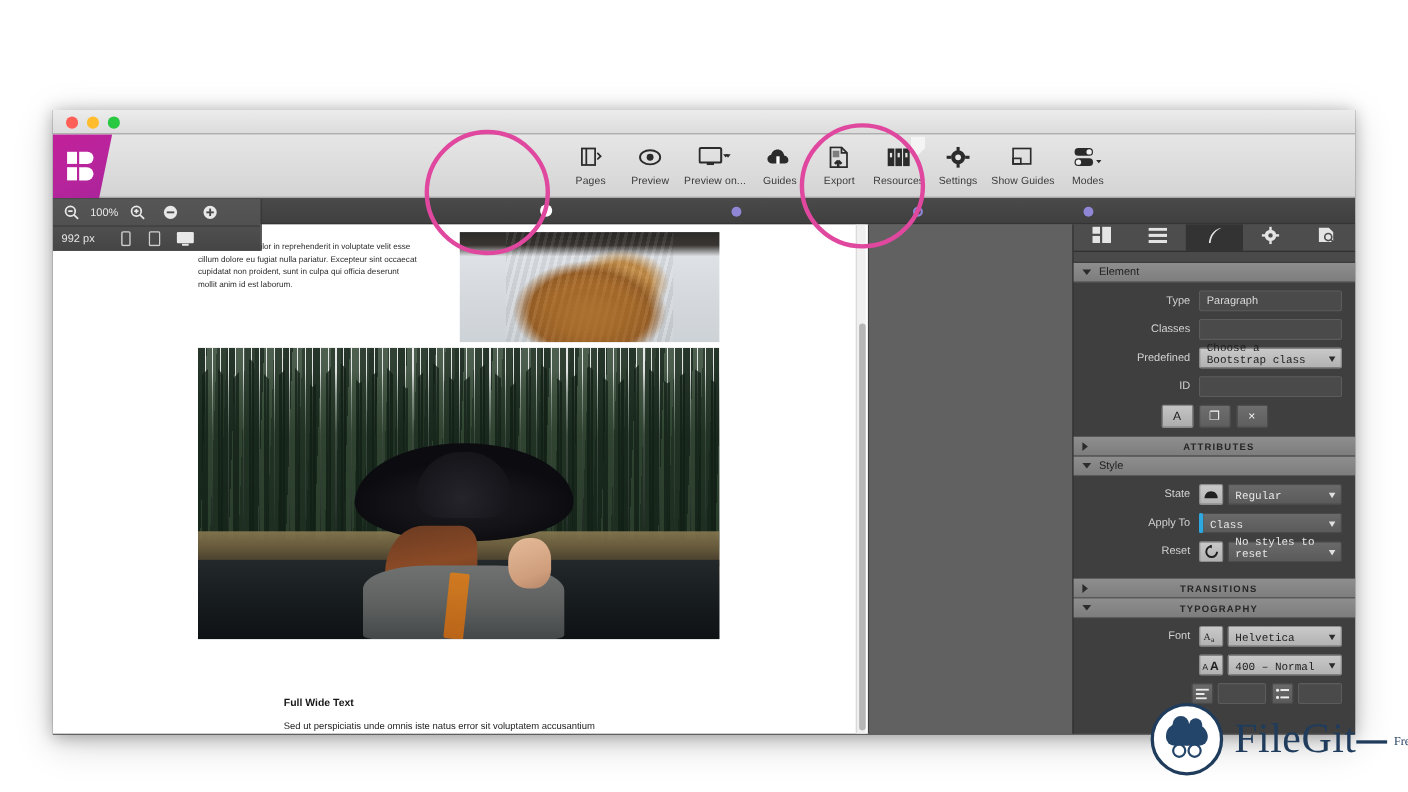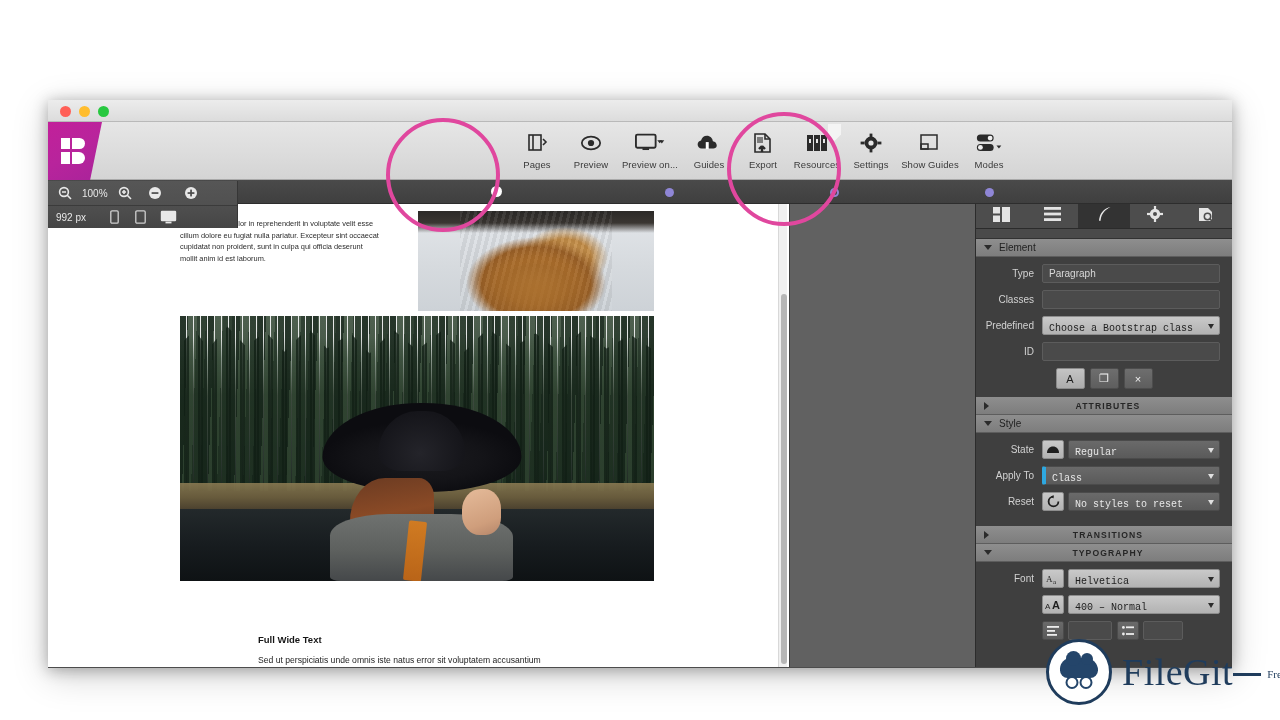--- a/index.html
+++ b/index.html
@@ -229,21 +229,21 @@
   .sec-head.center .tri { position: absolute; left: 8px; }
   .sec-head .cap { font-size: 8.6px; font-weight: bold; letter-spacing: 1.1px; color: #262626; }
   .tri { width: 0; height: 0; }
   .tri.down { border-left: 4px solid transparent; border-right: 4px solid transparent; border-top: 5px solid #2b2b2b; }
   .tri.right { border-top: 4px solid transparent; border-bottom: 4px solid transparent; border-left: 5px solid #2b2b2b; }
 
   .sec-body { background: #3f3f3f; padding: 7px 0 8px 0; }
   .frow { display: flex; align-items: center; margin: 0 0 7px 0; padding-right: 12px; }
   .flabel {
     width: 66px; text-align: right; padding-right: 8px;
-    color: #d2d2d2; font-size: 10px;
+    color: #d2d2d2; font-size: 10px; margin-left: 48px;
   }
   .fin {
     flex: 1; height: 19px; background: #4a4a4a; border: 1px solid #5c5c5c;
     border-radius: 2px; color: #d8d8d8; font-size: 10px;
     display: flex; align-items: center; padding: 0 6px;
   }
   .fsel {
     flex: 1; height: 19px; position: relative;
     background: linear-gradient(#c9c9c9, #b2b2b2); border: 1px solid #8d8d8d;
     border-radius: 2px; color: #1e1e1e; font-size: 10px;

